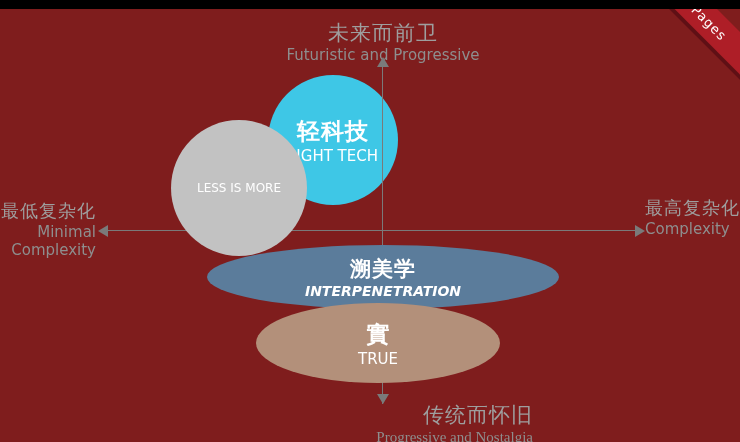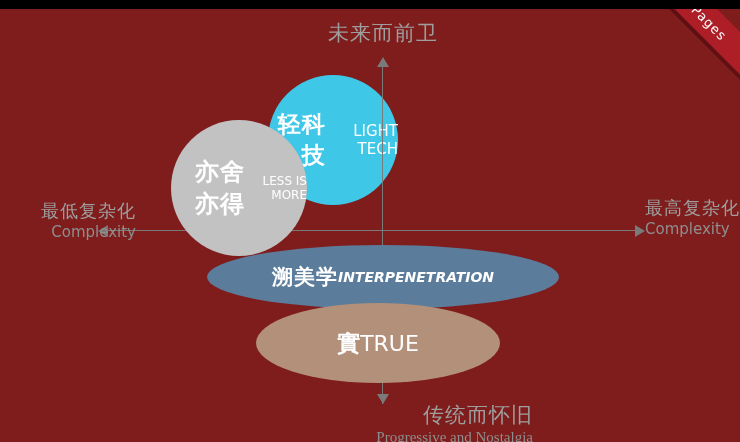--- a/index.html
+++ b/index.html
@@ -22,42 +22,42 @@
   .arrow-up{left:377px;top:48px;border-left:6px solid transparent;border-right:6px solid transparent;border-bottom:10px solid #7a7a7a;z-index:3;}
   .arrow-down{left:377px;top:385px;border-left:6px solid transparent;border-right:6px solid transparent;border-top:10px solid #7a7a7a;z-index:3;}
   .arrow-left{left:98px;top:216px;border-top:6px solid transparent;border-bottom:6px solid transparent;border-right:10px solid #7a7a7a;z-index:1;}
   .arrow-right{left:635px;top:216px;border-top:6px solid transparent;border-bottom:6px solid transparent;border-left:10px solid #7a7a7a;z-index:1;}
   
   .axis-label{position:absolute;color:#8e8e8e;line-height:1.25;z-index:2;}
   .axis-label .zh{color:#9e9e9e;font-size:21px;letter-spacing:1px;}
   .axis-label .en{font-size:15px;}
   .label-top{left:233px;top:11px;width:300px;text-align:center;}
   .label-bottom{left:233px;top:393px;width:300px;text-align:right;font-family:Liberation Serif, serif;}
-  .label-left{left:0;top:191px;width:96px;text-align:right;padding-left:40px;}
+  .label-left{left:0;top:191px;width:96px;text-align:right;}
   .label-left .zh,.label-right .zh{font-size:18px;}
   .label-right{left:645px;top:188px;width:96px;text-align:left;}
   
   .bubble{
     position:absolute;border-radius:50%;
-    display:flex;flex-direction:row;align-items:center;justify-content:center;
-    color:#ffffff;text-align:right;
+    display:flex;flex-direction:column;align-items:center;justify-content:center;
+    color:#ffffff;text-align:left;
   }
   .bubble .zh{font-weight:bold;}
   .bubble-light-tech{left:268px;top:66px;width:130px;height:130px;background:#3ec7e6;z-index:2;}
   .bubble-light-tech .zh{font-size:23px;letter-spacing:1px;}
   .bubble-light-tech .en{font-size:15px;}
   .bubble-less-is-more{left:171px;top:111px;width:136px;height:136px;background:#c2c2c2;z-index:4;}
   .bubble-less-is-more .zh{font-size:24px;letter-spacing:1px;}
   .bubble-less-is-more .en{font-size:12px;}
   .bubble-interpenetration{left:207px;top:236px;width:352px;height:64px;background:#5b7c9b;z-index:5;}
   .bubble-interpenetration .zh{font-size:21px;letter-spacing:1px;}
   .bubble-interpenetration .en{font-size:14px;font-weight:600;font-style:italic;}
   .bubble-true{left:256px;top:294px;width:244px;height:80px;background:#b3907a;z-index:6;}
   .bubble-true .zh{font-size:23px;}
-  .bubble-true .en{font-size:22px;}
+  .bubble-true .en{font-size:15px;}
   
   .ribbon{
     position:absolute;
     width:220px;height:30px;
     right:-78px;top:-2px;
     transform:rotate(45deg);
     transform-origin:center;
     background:#ae1e27;
     border-bottom:4px solid rgba(0,0,0,0.45);
     color:#ffffff;
@@ -74,40 +74,41 @@
 
   <div class="axis axis-h"></div>
   <div class="axis axis-v"></div>
   <div class="arrow arrow-up"></div>
   <div class="arrow arrow-down"></div>
   <div class="arrow arrow-left"></div>
   <div class="arrow arrow-right"></div>
 
   <div class="axis-label label-top">
     <div class="zh">未来而前卫</div>
+    <div class="en">Futuristic and Progressive</div>
   </div>
   <div class="axis-label label-bottom">
     <div class="zh">传统而怀旧</div>
     <div class="en">Progressive and Nostalgia</div>
   </div>
   <div class="axis-label label-left">
     <div class="zh">最低复杂化</div>
+    <div class="en">Minimal</div>
     <div class="en">Complexity</div>
   </div>
   <div class="axis-label label-right">
     <div class="zh">最高复杂化</div>
     <div class="en">Complexity</div>
   </div>
 
   <div class="bubble bubble-light-tech">
     <div class="zh">轻科技</div>
     <div class="en">LIGHT TECH</div>
   </div>
   <div class="bubble bubble-less-is-more">
-    <div class="zh">亦舍亦得</div>
     <div class="en">LESS IS MORE</div>
   </div>
   <div class="bubble bubble-interpenetration">
     <div class="zh">溯美学</div>
     <div class="en">INTERPENETRATION</div>
   </div>
   <div class="bubble bubble-true">
     <div class="zh">實</div>
     <div class="en">TRUE</div>
   </div>

